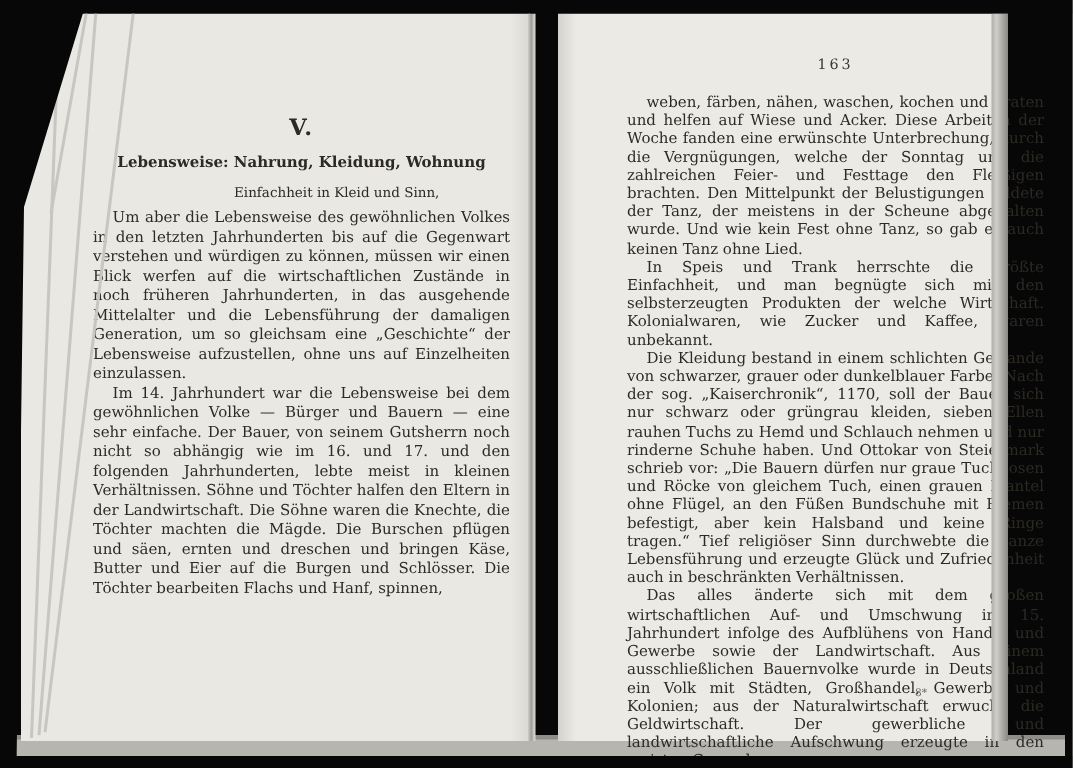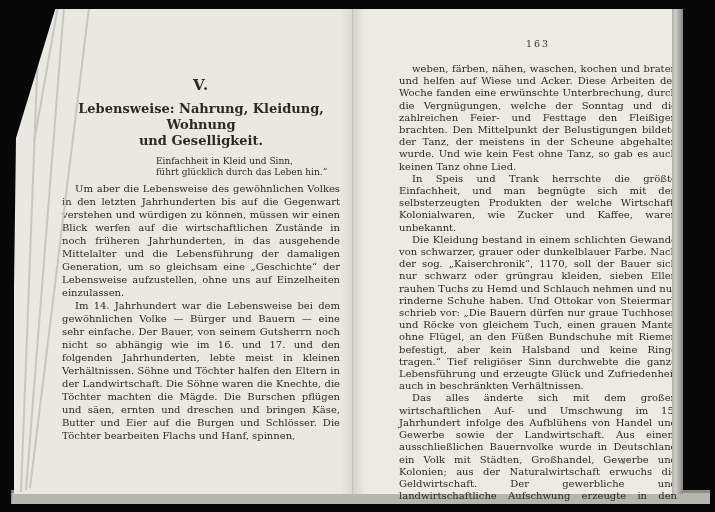--- a/index.html
+++ b/index.html
@@ -12,21 +12,21 @@
   .table-strip::after{content:"";position:absolute;left:0;top:0;width:100%;height:3px;background:#8f8d88;}
   
   .page{position:absolute;top:9px;height:485px;color:#2d2a24;}
   .page-left{
     left:14px;width:340px;background:#e9e8e3;
     box-sizing:border-box;padding:66px 0 0 48px;
   }
   .page-left::after{content:"";position:absolute;right:0;top:0;width:14px;height:100%;
     background:linear-gradient(to right,rgba(0,0,0,0),rgba(0,0,0,0.07));}
   .page-right{
-    left:353px;width:330px;background:#ebeae5;
+    left:372px;width:300px;background:#ebeae5;
     box-sizing:border-box;padding:29px 12px 0 46px;
   }
   .page-right::before{content:"";position:absolute;left:0;top:0;width:12px;height:100%;
     background:linear-gradient(to right,rgba(0,0,0,0.10),rgba(0,0,0,0));}
   .page-right::after{content:"";position:absolute;right:0;top:0;width:11px;height:100%;
     background:linear-gradient(to right,#b0aeaa,#d0cec9 30%,#8a8884);}
   .gutter{position:absolute;left:352px;top:9px;width:5px;height:485px;
     background:linear-gradient(to right,#cfcdc8,#a09e99 45%,#c2c0bb 70%,#dddbd6);}
   
   .edge-wedge{position:absolute;left:0;top:0;width:62px;height:512px;background:#070707;
@@ -37,21 +37,21 @@
   .edge-line.e2{left:25px;top:2px;height:488px;transform:rotate(4.5deg);transform-origin:bottom left;}
   .edge-line.e3{left:29px;top:2px;height:486px;transform:rotate(7deg);transform-origin:bottom left;}
   .edge-line.e4{left:33px;top:2px;height:140px;transform:rotate(10deg);transform-origin:bottom left;}
   
   .frame-top{position:absolute;left:0;top:0;width:715px;height:9px;background:#070707;}
   .frame-bottom{position:absolute;left:0;top:504px;width:715px;height:8px;background:#070707;}
   .frame-right{position:absolute;left:710px;top:0;width:5px;height:512px;background:#070707;}
   
   .chapter-number{width:278px;text-align:center;font-size:15px;font-weight:bold;
     letter-spacing:1px;line-height:20px;margin-bottom:6px;}
-  .chapter-title{width:278px;text-align:center;font-size:13px;font-weight:bold;line-height:16px;}
+  .chapter-title{width:278px;text-align:center;font-size:10px;font-weight:bold;line-height:16px;}
   .epigraph{margin:7px 0 4px 94px;font-size:9px;line-height:11px;}
   .body-text{width:278px;text-align:justify;font-size:10px;line-height:13px;
     hyphens:auto;-webkit-hyphens:auto;}
   .body-text p{margin:0;text-indent:13px;}
   .page-right .body-text{line-height:12.2px;}
   .page-number{width:278px;text-align:center;font-size:9.5px;letter-spacing:2px;
     line-height:12px;margin-bottom:13px;color:#3a3630;}
   .signature-mark{position:absolute;right:54px;bottom:28px;font-size:7px;color:#6a675f;}
   
   .page::before{}
@@ -60,25 +60,23 @@
 <body>
 
 <div class="stage">
 
   <div class="table-strip"></div>
 
   <div class="page page-left">
     <div class="chapter-number">V.</div>
     <div class="chapter-title">
       <div>Lebensweise: Nahrung, Kleidung, Wohnung</div>
-      <div>und Geselligkeit.</div>
     </div>
     <div class="epigraph">
       <div>Einfachheit in Kleid und Sinn,</div>
-      <div>führt glücklich durch das Leben hin.“</div>
     </div>
     <div class="body-text">
       <p>Um aber die Lebensweise des gewöhnlichen Volkes in den letzten Jahrhunderten bis auf die Gegenwart verstehen und würdigen zu können, müssen wir einen Blick werfen auf die wirtschaftlichen Zustände in noch früheren Jahrhunderten, in das ausgehende Mittelalter und die Lebensführung der damaligen Generation, um so gleichsam eine „Geschichte“ der Lebensweise aufzustellen, ohne uns auf Einzelheiten einzulassen.</p>
       <p>Im 14. Jahrhundert war die Lebensweise bei dem gewöhnlichen Volke — Bürger und Bauern — eine sehr einfache. Der Bauer, von seinem Gutsherrn noch nicht so abhängig wie im 16. und 17. und den folgenden Jahrhunderten, lebte meist in kleinen Verhältnissen. Söhne und Töchter halfen den Eltern in der Landwirtschaft. Die Söhne waren die Knechte, die Töchter machten die Mägde. Die Burschen pflügen und säen, ernten und dreschen und bringen Käse, Butter und Eier auf die Burgen und Schlösser. Die Töchter bearbeiten Flachs und Hanf, spinnen,</p>
     </div>
   </div>
 
   <div class="gutter"></div>
 
   <div class="page page-right">

